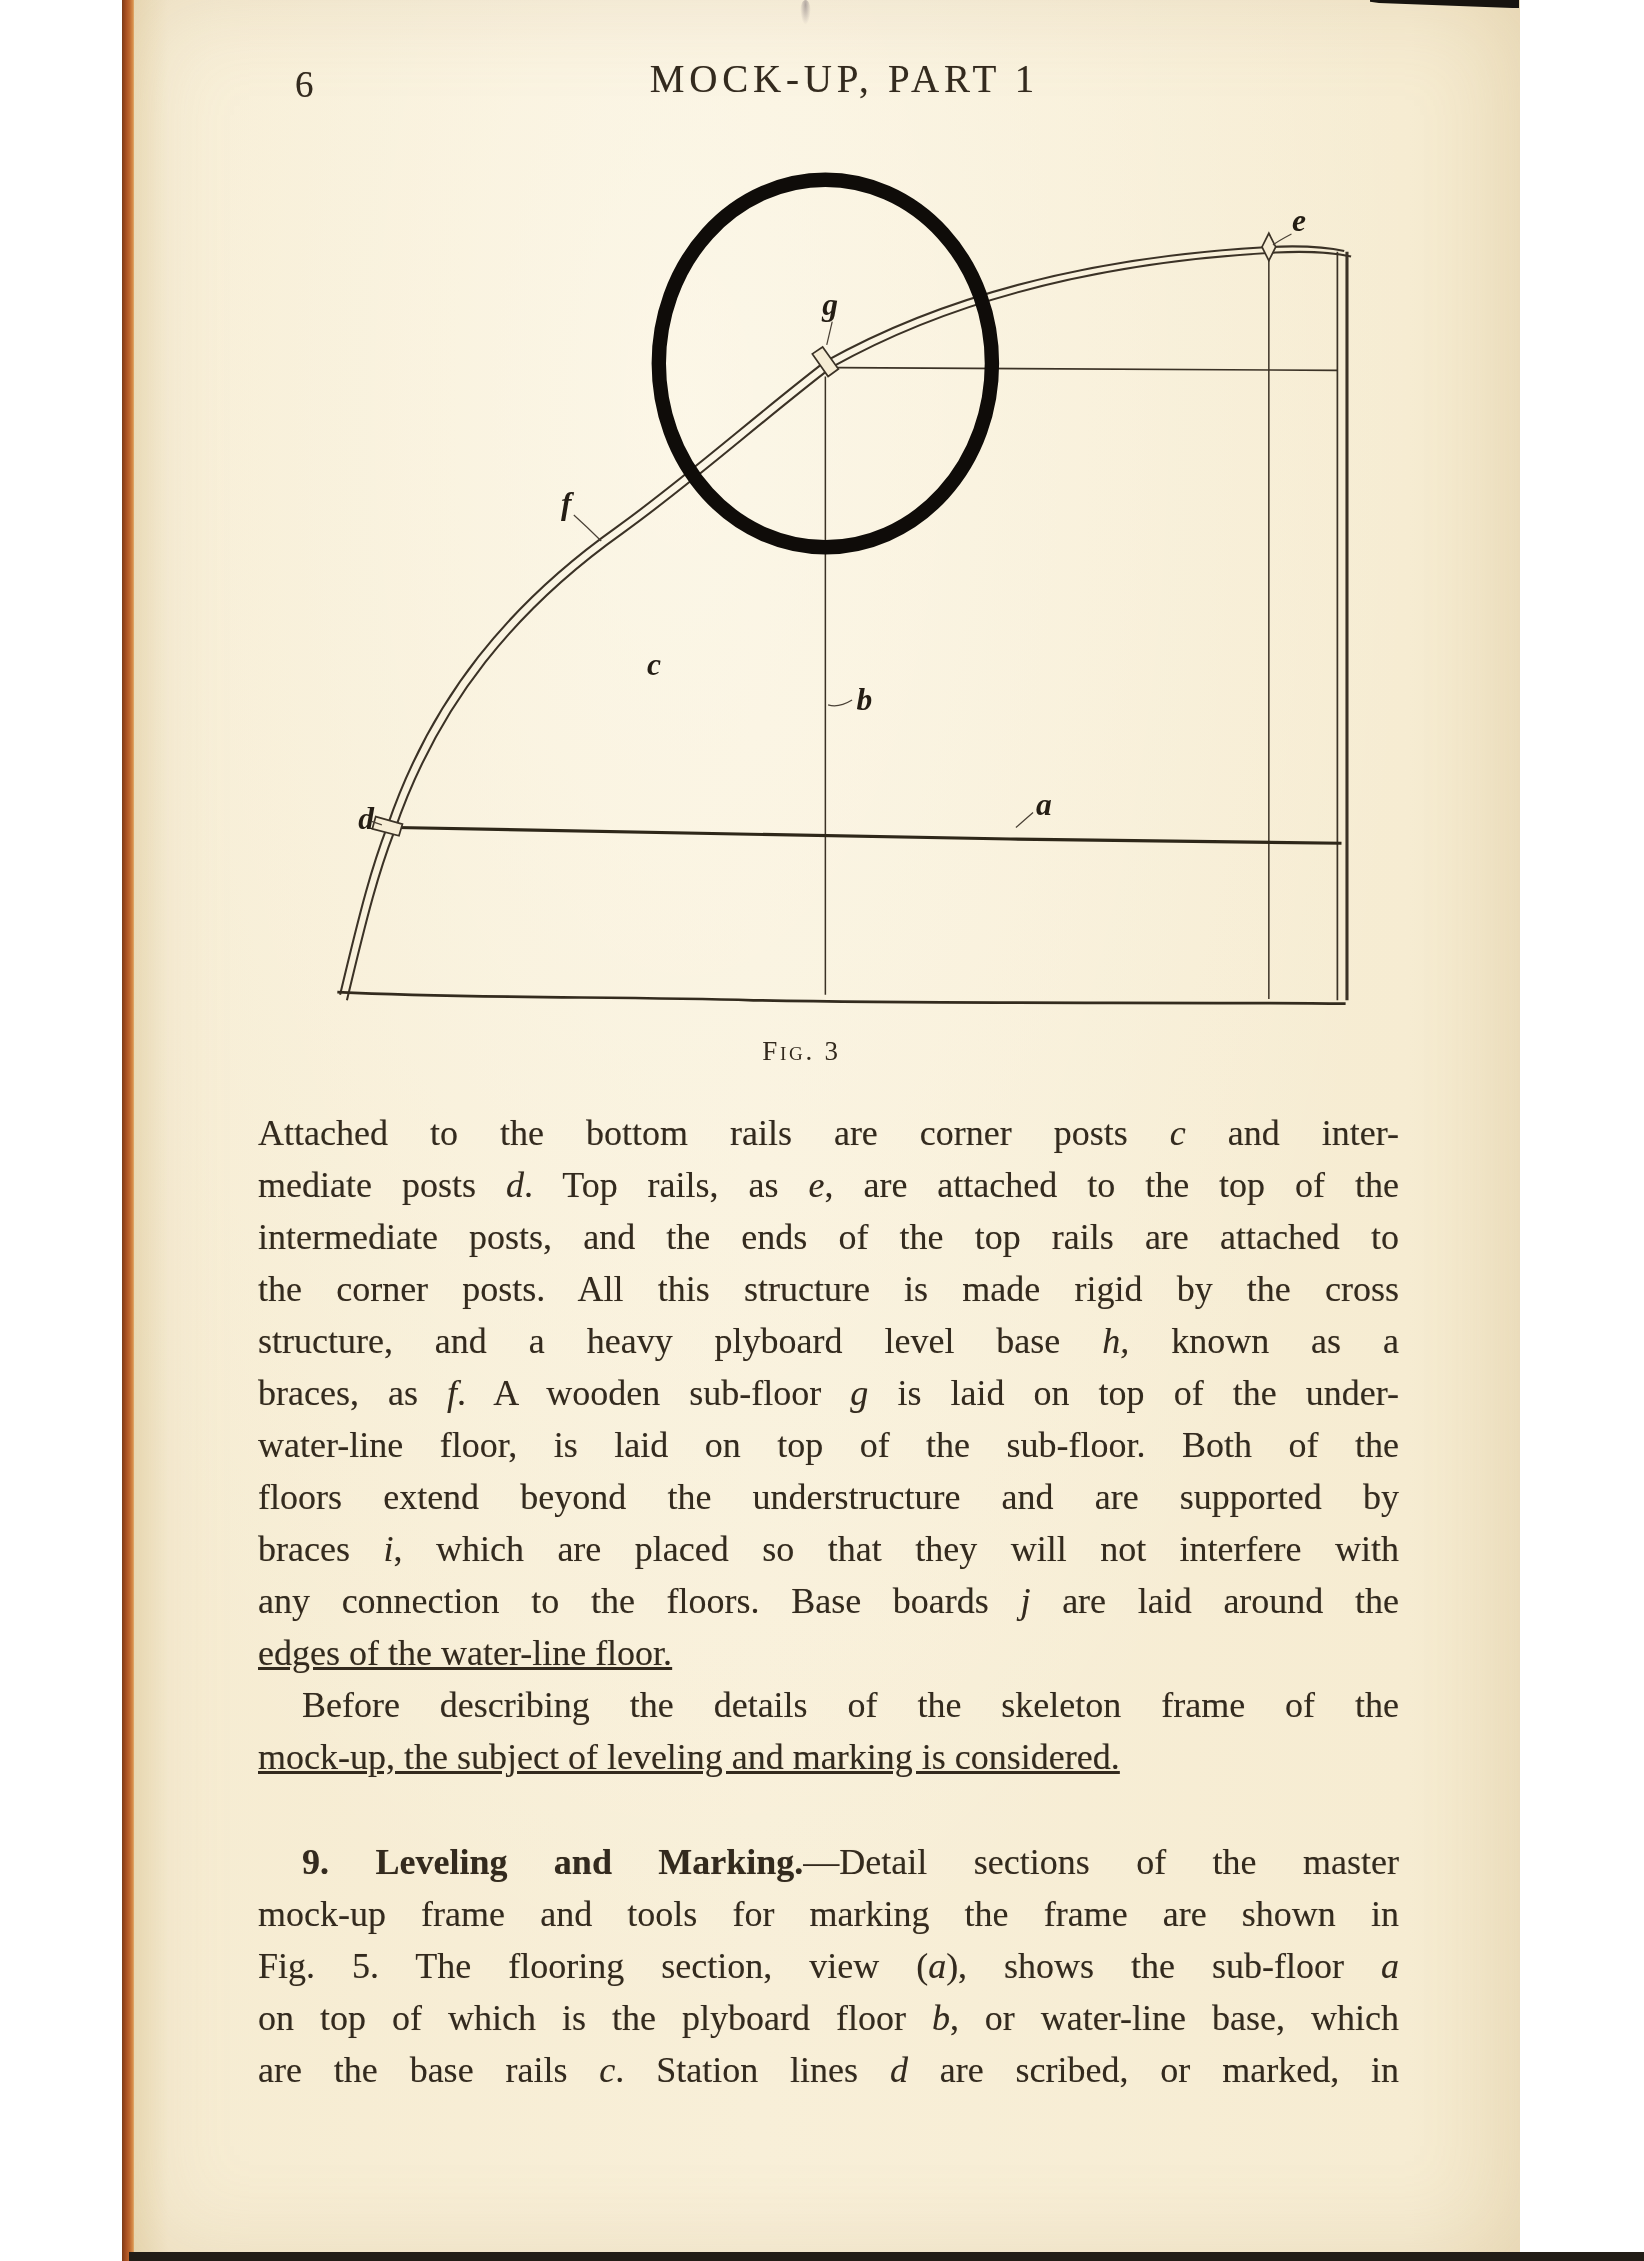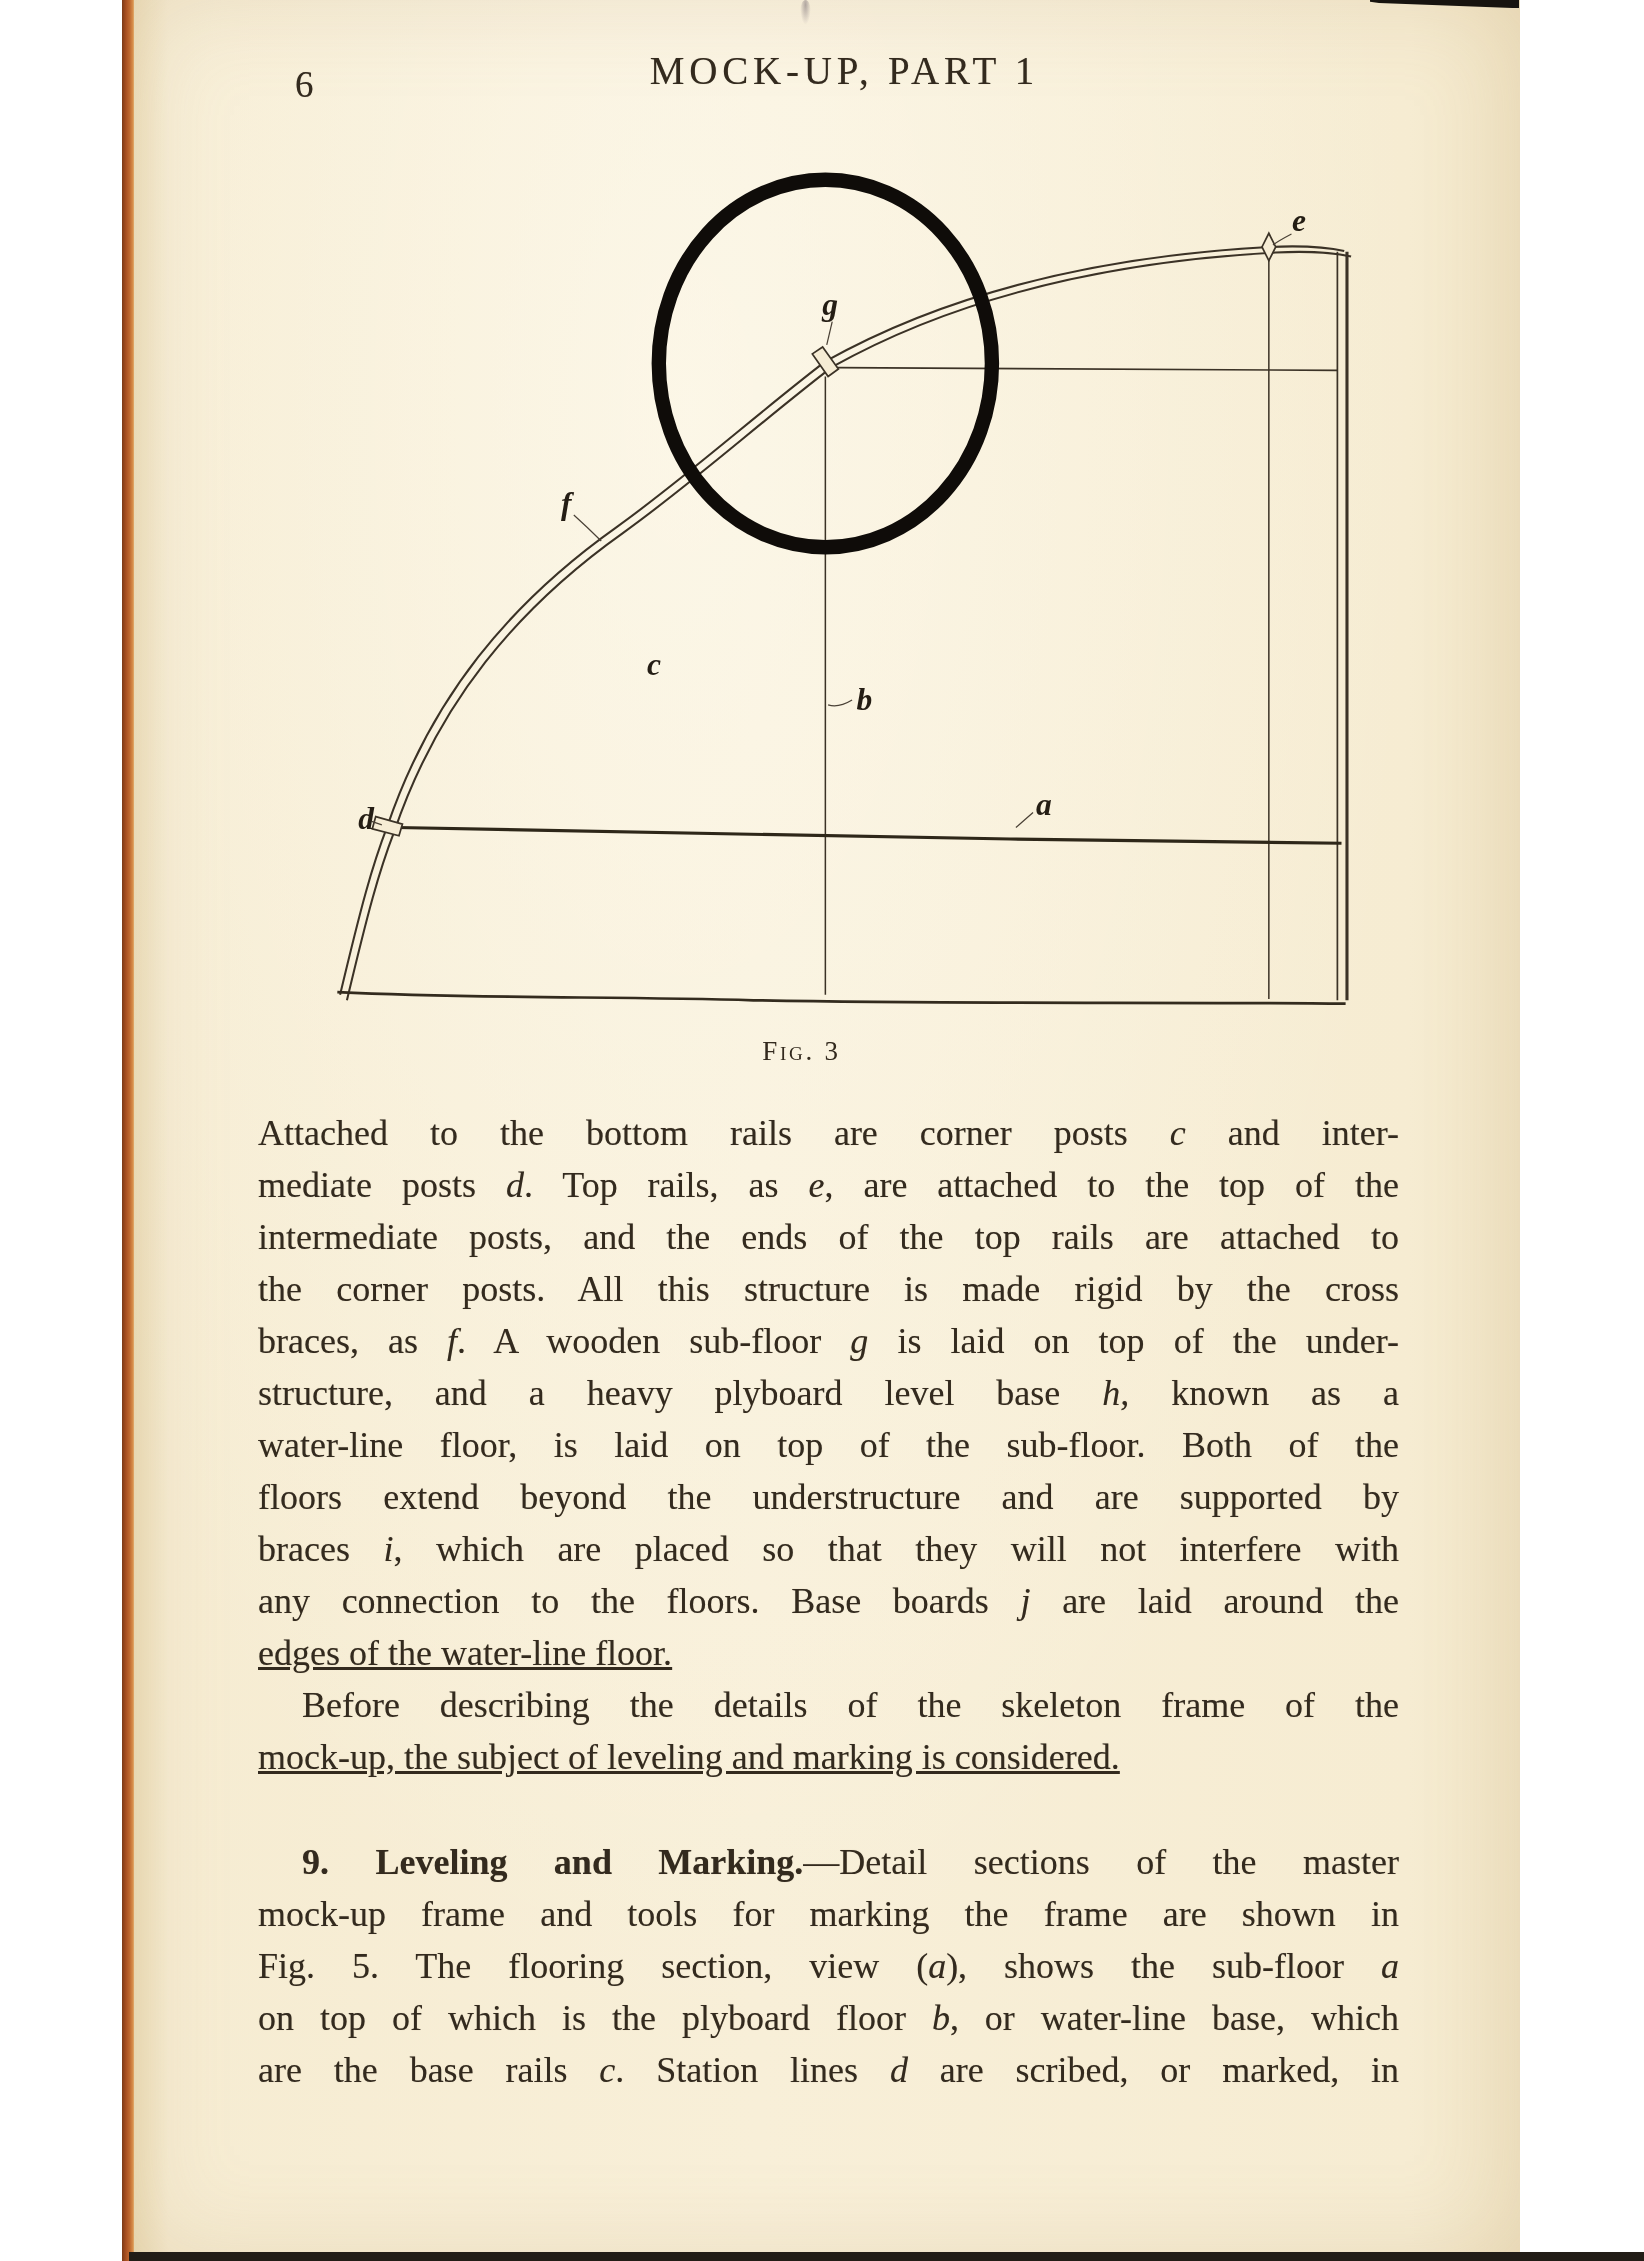--- a/index.html
+++ b/index.html
@@ -22,21 +22,21 @@
   
   .corner-mark{position:absolute;left:1370px;top:0;width:149px;height:8.2px;background:#17130f;
     clip-path:polygon(0 0,100% 0,100% 100%,6% 38%,0 22%);}
   .smudge{position:absolute;left:800px;top:0;width:11px;height:25px;border-radius:50%;
     background:radial-gradient(ellipse at 50% 20%, rgba(96,84,96,.45), rgba(96,84,96,0) 70%);}
   .bottom-bar{position:absolute;left:129px;top:2252px;width:1516px;height:9px;background:#221d17;}
 
   
   .page-number{position:absolute;left:295px;top:63px;font-size:37px;color:#332a1e;
     text-shadow:0 0 0.7px rgba(51,42,30,.4);}
-  .running-head{position:absolute;left:274px;top:48px;width:1141px;text-align:center;
+  .running-head{position:absolute;left:274px;top:56px;width:1141px;text-align:center;
     font-size:39px;letter-spacing:4.8px;color:#332a1e;text-shadow:0 0 0.7px rgba(51,42,30,.4);}
 
   
   .figure-svg{position:absolute;left:301px;top:164px;}
   .fig-caption{position:absolute;left:274px;top:1036px;width:1055px;text-align:center;
     font-size:27px;font-variant:small-caps;letter-spacing:2.7px;color:#332a1e;}
 
   
   .text-block{position:absolute;left:258px;top:1107px;width:1141px;color:#332a1e;
     font-size:36px;line-height:52px;text-shadow:0 0 0.7px rgba(51,42,30,.35);}
@@ -107,22 +107,22 @@
   </svg>
 
   <div class="fig-caption">Fig. 3</div>
 
   <div class="text-block" id="text-block">
       <div class="para">
         <div class="line"><span>Attached to the bottom rails are corner posts </span><em>c</em><span> and inter-</span></div>
         <div class="line"><span>mediate posts </span><em>d</em><span>. Top rails, as </span><em>e</em><span>, are attached to the top of the</span></div>
         <div class="line"><span>intermediate posts, and the ends of the top rails are attached to</span></div>
         <div class="line"><span>the corner posts. All this structure is made rigid by the cross</span></div>
+        <div class="line"><span>structure, and a heavy plyboard level base </span><em>h,</em><span> known as a</span></div>
         <div class="line"><span>braces, as </span><em>f</em><span>. A wooden sub-floor </span><em>g</em><span> is laid on top of the under-</span></div>
-        <div class="line"><span>structure, and a heavy plyboard level base </span><em>h,</em><span> known as a</span></div>
         <div class="line"><span>water-line floor, is laid on top of the sub-floor. Both of the</span></div>
         <div class="line"><span>floors extend beyond the understructure and are supported by</span></div>
         <div class="line"><span>braces </span><em>i</em><span>, which are placed so that they will not interfere with</span></div>
         <div class="line"><span>any connection to the floors. Base boards </span><em>j</em><span> are laid around the</span></div>
         <div class="line no-just"><span>edges of the water-line floor.</span></div>
       </div>
       <div class="para indent">
         <div class="line"><span>Before describing the details of the skeleton frame of the</span></div>
         <div class="line no-just"><span>mock-up, the subject of leveling and marking is considered.</span></div>
       </div>

